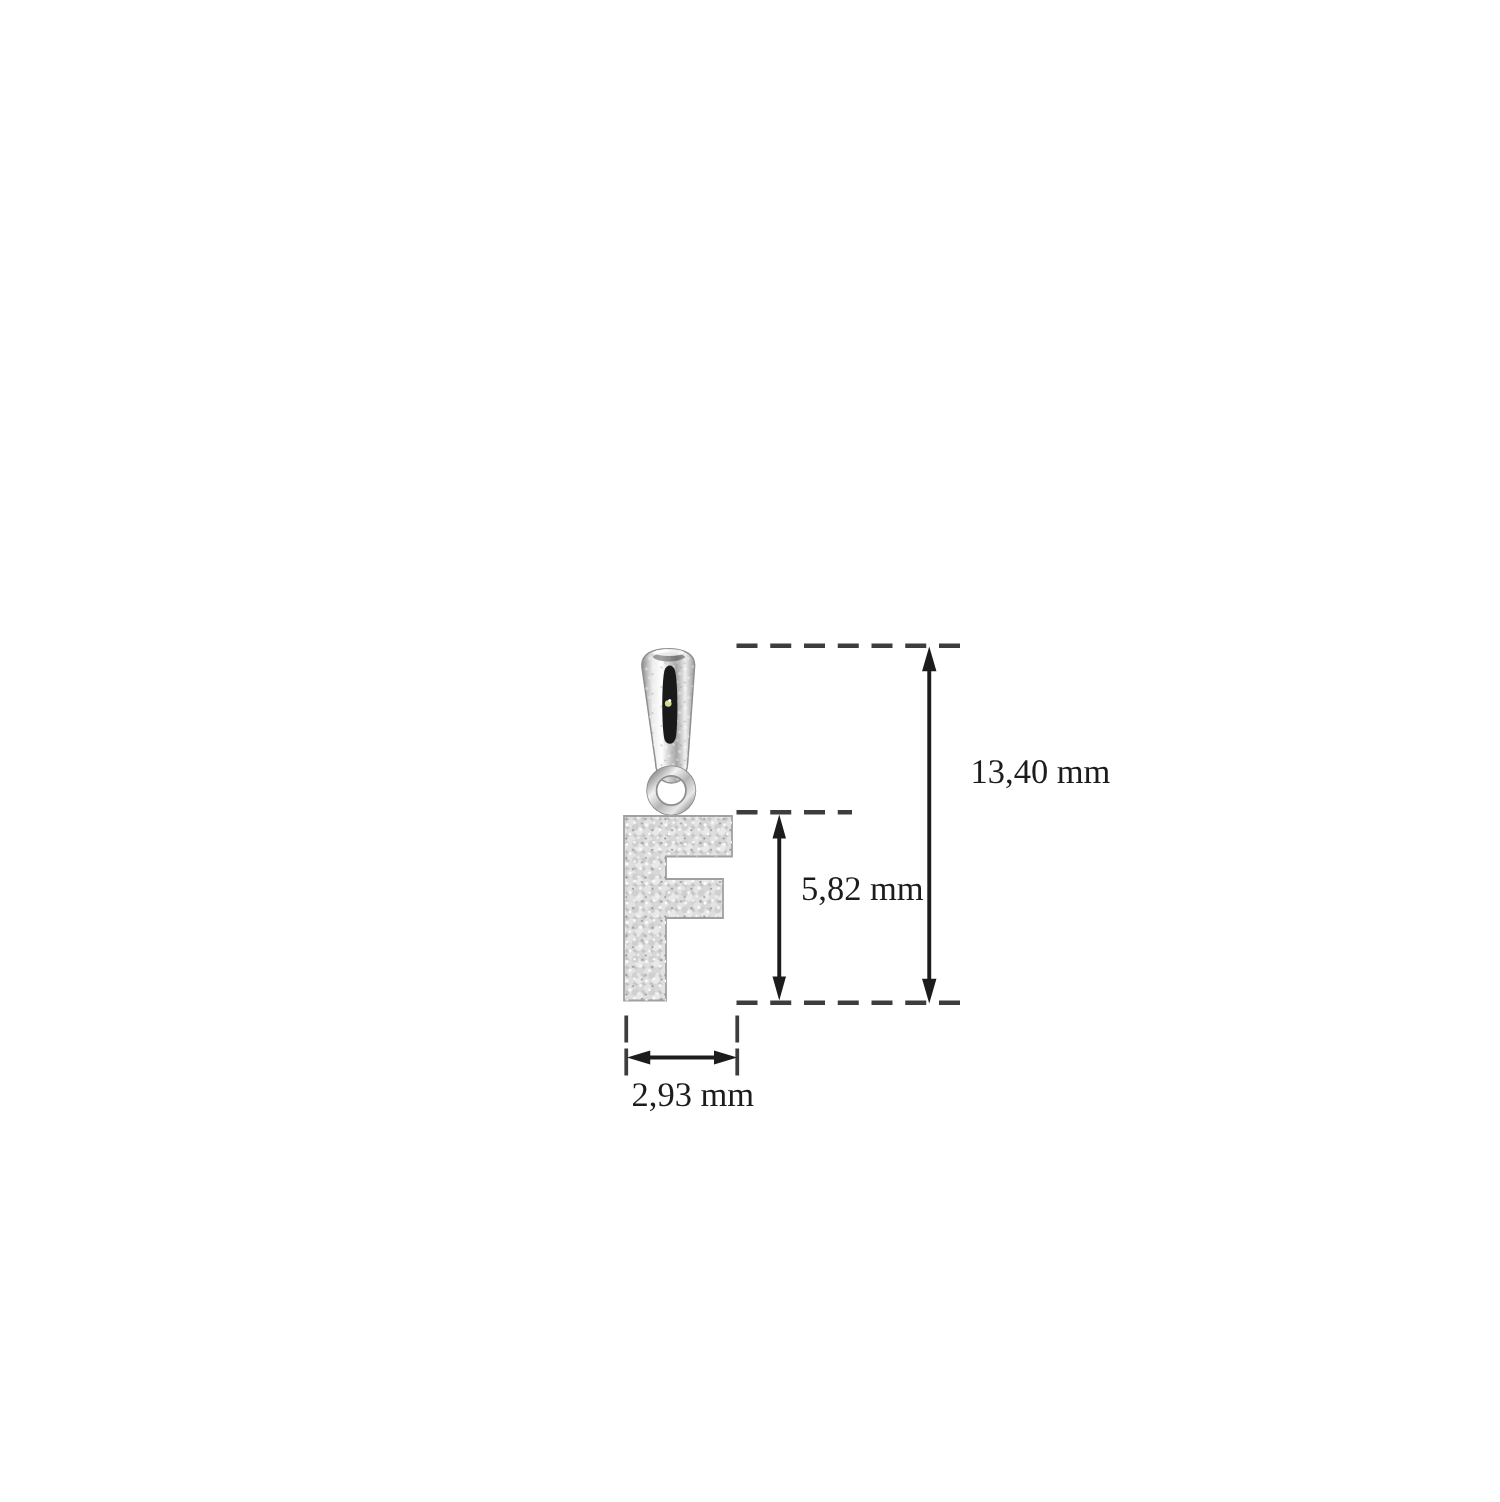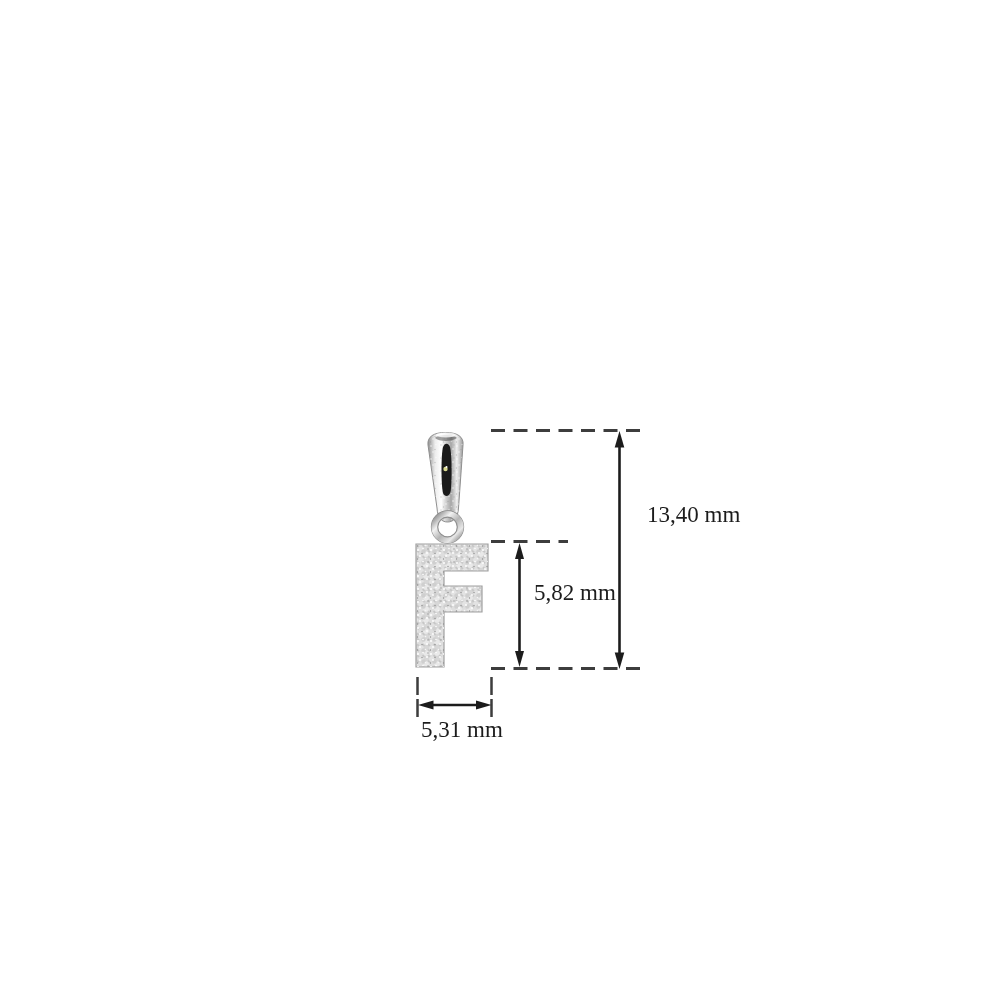--- a/index.html
+++ b/index.html
@@ -142,14 +142,14 @@
         <polygon points="418,665 433.5,660.4 433.5,669.6" stroke="none"></polygon>
         <polygon points="491.5,665 476,660.4 476,669.6" stroke="none"></polygon>
       </g>
     </g>
   </svg>
 
   <div id="label-total" class="dim-label">13,40 mm</div>
 
   <div id="label-letter" class="dim-label">5,82 mm</div>
 
-  <div id="label-width" class="dim-label">5,31 mm</div>
+  <div id="label-width" class="dim-label">2,93 mm</div>
 </div>
 
 </body></html>

